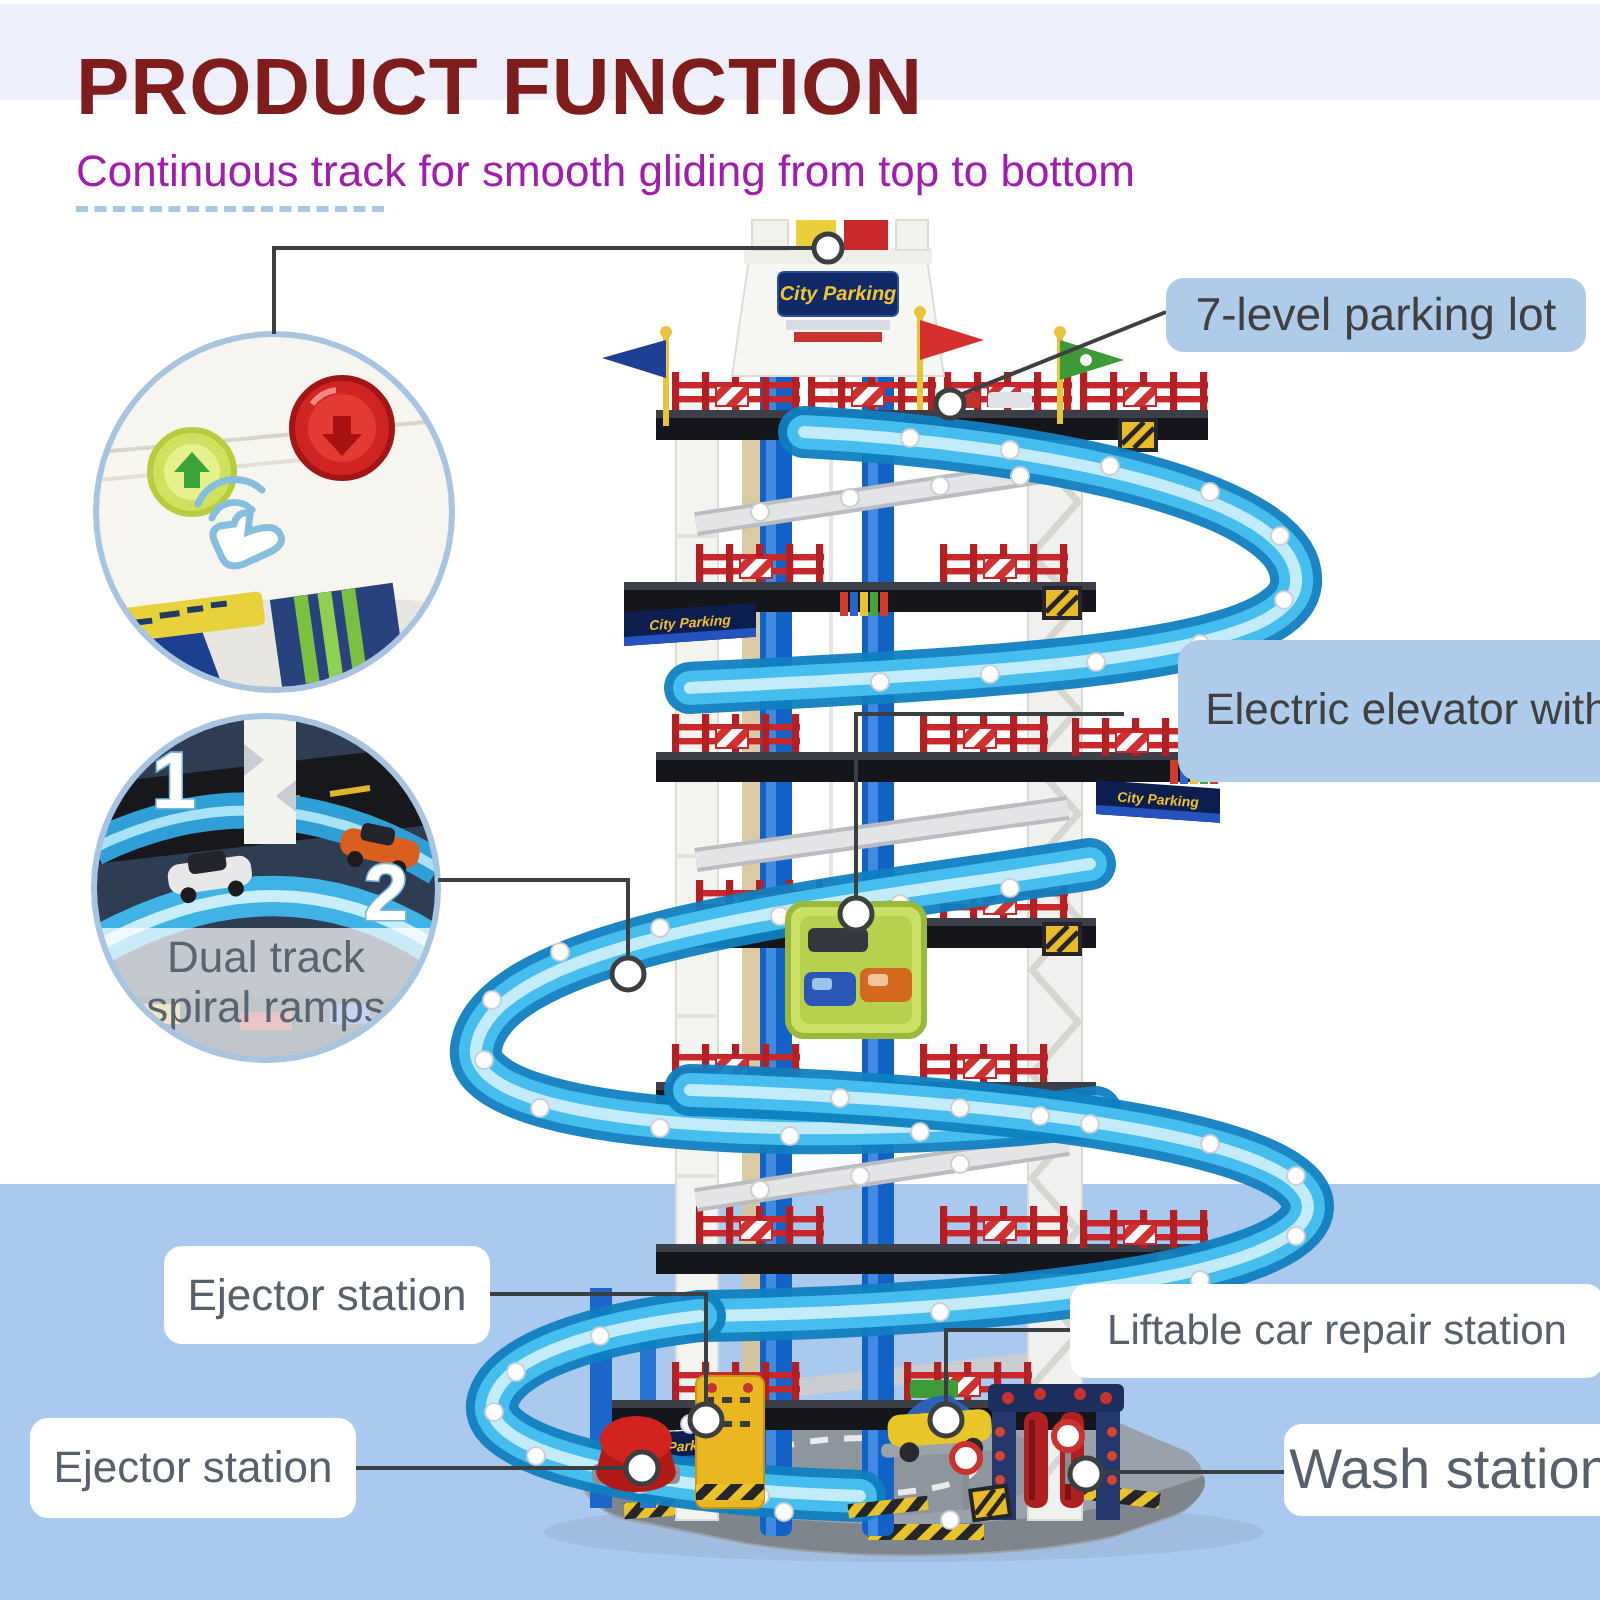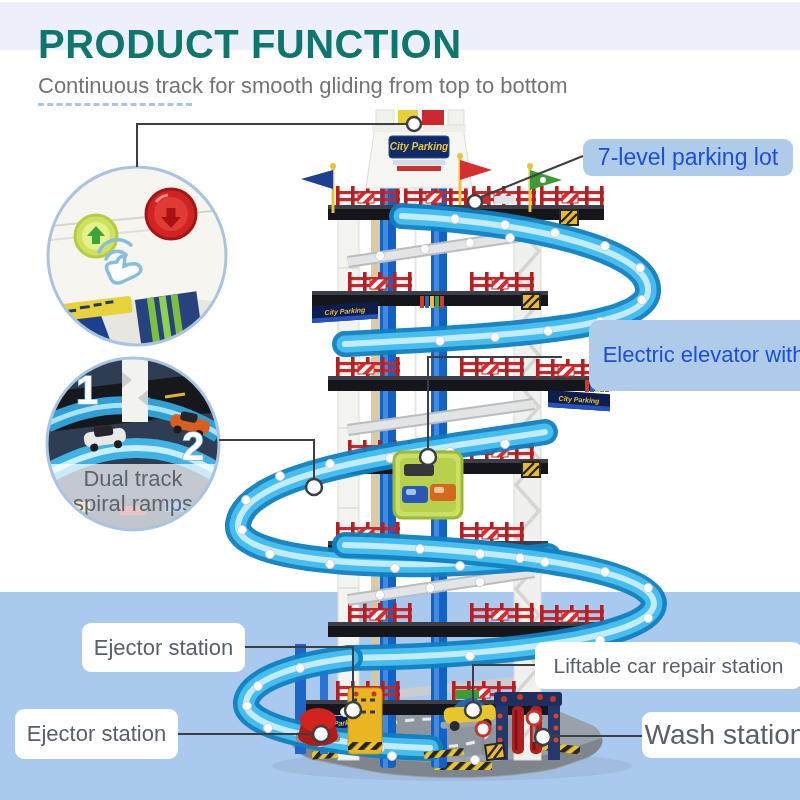--- a/index.html
+++ b/index.html
@@ -4,35 +4,35 @@
 <style>
   html,body { margin:0; padding:0; background:#fff; }
   .canvas {
     position:relative; width:800px; height:800px; overflow:hidden;
     background:#ffffff; font-family:"Liberation Sans", sans-serif;
   }
   .band-top    { position:absolute; left:0; top:2px;  width:800px; height:48px; background:#edf0fb; }
   .band-bottom { position:absolute; left:0; top:592px; width:800px; height:208px; background:#aac9ee; }
   .title {
     position:absolute; left:38px; top:22px; font-size:40px; font-weight:bold;
-    color:#0f766e; letter-spacing:0.5px; white-space:nowrap;
+    color:#7f1d1d; letter-spacing:0.5px; white-space:nowrap;
   }
   .subtitle {
-    position:absolute; left:38px; top:73px; font-size:22px; color:#737373; white-space:nowrap;
+    position:absolute; left:38px; top:73px; font-size:22px; color:#a21caf; white-space:nowrap;
   }
   .dash-line {
     position:absolute; left:38px; top:103px; width:154px; height:0;
     border-top:3px dashed #a9c6e4;
   }
   .scene { position:absolute; left:0; top:0; }
   .lbl {
     position:absolute; display:flex; align-items:center; justify-content:center;
     text-align:center; border-radius:9px; white-space:nowrap;
   }
-  .lbl.blue  { background:#aecbea; color:#1d4ed8; }
+  .lbl.blue  { background:#aecbea; color:#404040; }
   .lbl.white { background:#ffffff; color:#57606b; }
   .lbl-parking  { left:583px; top:139px; width:210px; height:37px; font-size:23px; }
   .lbl-elevator { left:562px; top:320px; width:229px; height:71px; font-size:22px; line-height:1.3; border-radius:11px;margin-left:27px;}
   .lbl-ejector1 { left:82px;  top:623px; width:163px; height:49px; font-size:22px; }
   .lbl-ejector2 { left:15px;  top:709px; width:163px; height:50px; font-size:22px; }
   .lbl-repair   { left:535px; top:642px; width:267px; height:47px; font-size:21px; }
   .lbl-wash     { left:642px; top:712px; width:166px; height:46px; font-size:28px; }
   
   .bannertxt { font:italic bold 7px "Liberation Sans", sans-serif; fill:#f0c02c; text-anchor:middle; }
   .topsign   { font:italic bold 10px "Liberation Sans", sans-serif; fill:#f2c52e; text-anchor:middle; }

